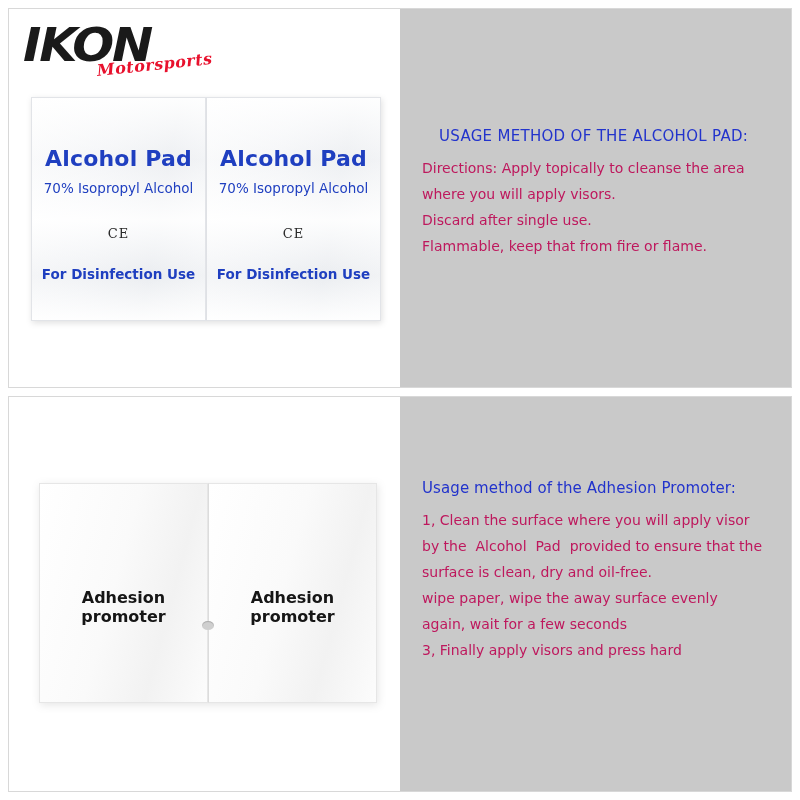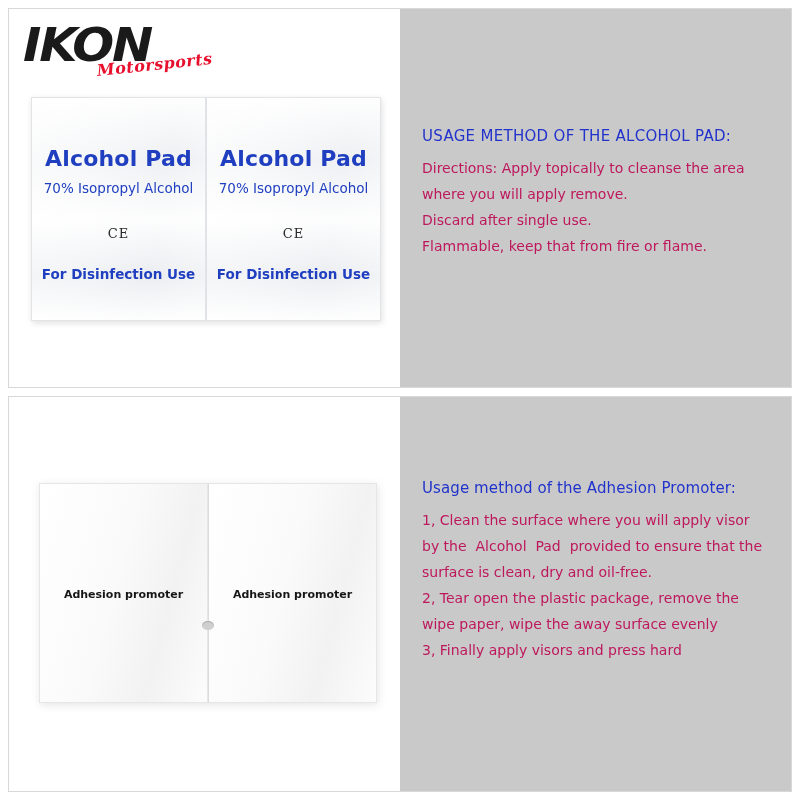--- a/index.html
+++ b/index.html
@@ -163,21 +163,21 @@
   }
   .prom-half.right { border-left: 1px solid #dcdcdc; }
   .prom-half .label {
     position: absolute;
     left: 0; right: 0;
     top: 104px;
     text-align: center;
     color: #161616;
     font-family: "DejaVu Sans", sans-serif;
     font-weight: bold;
-    font-size: 11px;
+    font-size: 16px;
   }
   .prom-dot {
     position: absolute;
     left: 163px;
     top: 138px;
     width: 12px;
     height: 9px;
     border-radius: 50%;
     background: #cfcfcf;
     box-shadow: inset 0 1px 1px rgba(0,0,0,0.18);
@@ -189,21 +189,21 @@
   #bottom-text { top: 82px; }
 
   .heading {
     color: #2233cc;
     font-family: "DejaVu Sans", sans-serif;
     font-size: 15px;
     font-weight: normal;
     margin: 0 0 10px 0;
     letter-spacing: 0.1px;
   }
-  .heading.caps { letter-spacing: 0.3px; }
+  .heading.caps { letter-spacing: 0.3px; margin-left: 17px; }
   .body-line {
     color: #be185d;
     font-family: "DejaVu Sans", sans-serif;
     font-size: 14px;
     line-height: 26px;
     margin: 0;
     white-space: pre-wrap;
   }
 </style>
 </head>
@@ -236,21 +236,21 @@
           <div class="use">For Disinfection Use</div>
         </div>
       </div>
 
     </div>
 
     <div class="panel-right">
       <div class="text-block" id="top-text">
         <p class="heading caps">USAGE METHOD OF THE ALCOHOL PAD:</p>
         <p class="body-line">Directions: Apply topically to cleanse the area</p>
-        <p class="body-line">where you will apply remove.</p>
+        <p class="body-line">where you will apply visors.</p>
         <p class="body-line">Discard after single use.</p>
         <p class="body-line">Flammable, keep that from fire or flame.</p>
       </div>
     </div>
 
   </div>
 
   <div class="panel" id="panel-bottom">
 
     <div class="panel-left">
@@ -264,21 +264,21 @@
         <div class="prom-dot"></div>
       </div>
     </div>
 
     <div class="panel-right">
       <div class="text-block" id="bottom-text">
         <p class="heading">Usage method of the Adhesion Promoter:</p>
         <p class="body-line">1, Clean the surface where you will apply visor</p>
         <p class="body-line">by the  Alcohol  Pad  provided to ensure that the</p>
         <p class="body-line">surface is clean, dry and oil-free.</p>
-        <p class="body-line">2, Tear open the plastic package, remove the</p>
         <p class="body-line">wipe paper, wipe the away surface evenly</p>
+        <p class="body-line">again, wait for a few seconds</p>
         <p class="body-line">3, Finally apply visors and press hard</p>
       </div>
     </div>
 
   </div>
 
 </div>
 
 </body></html>

